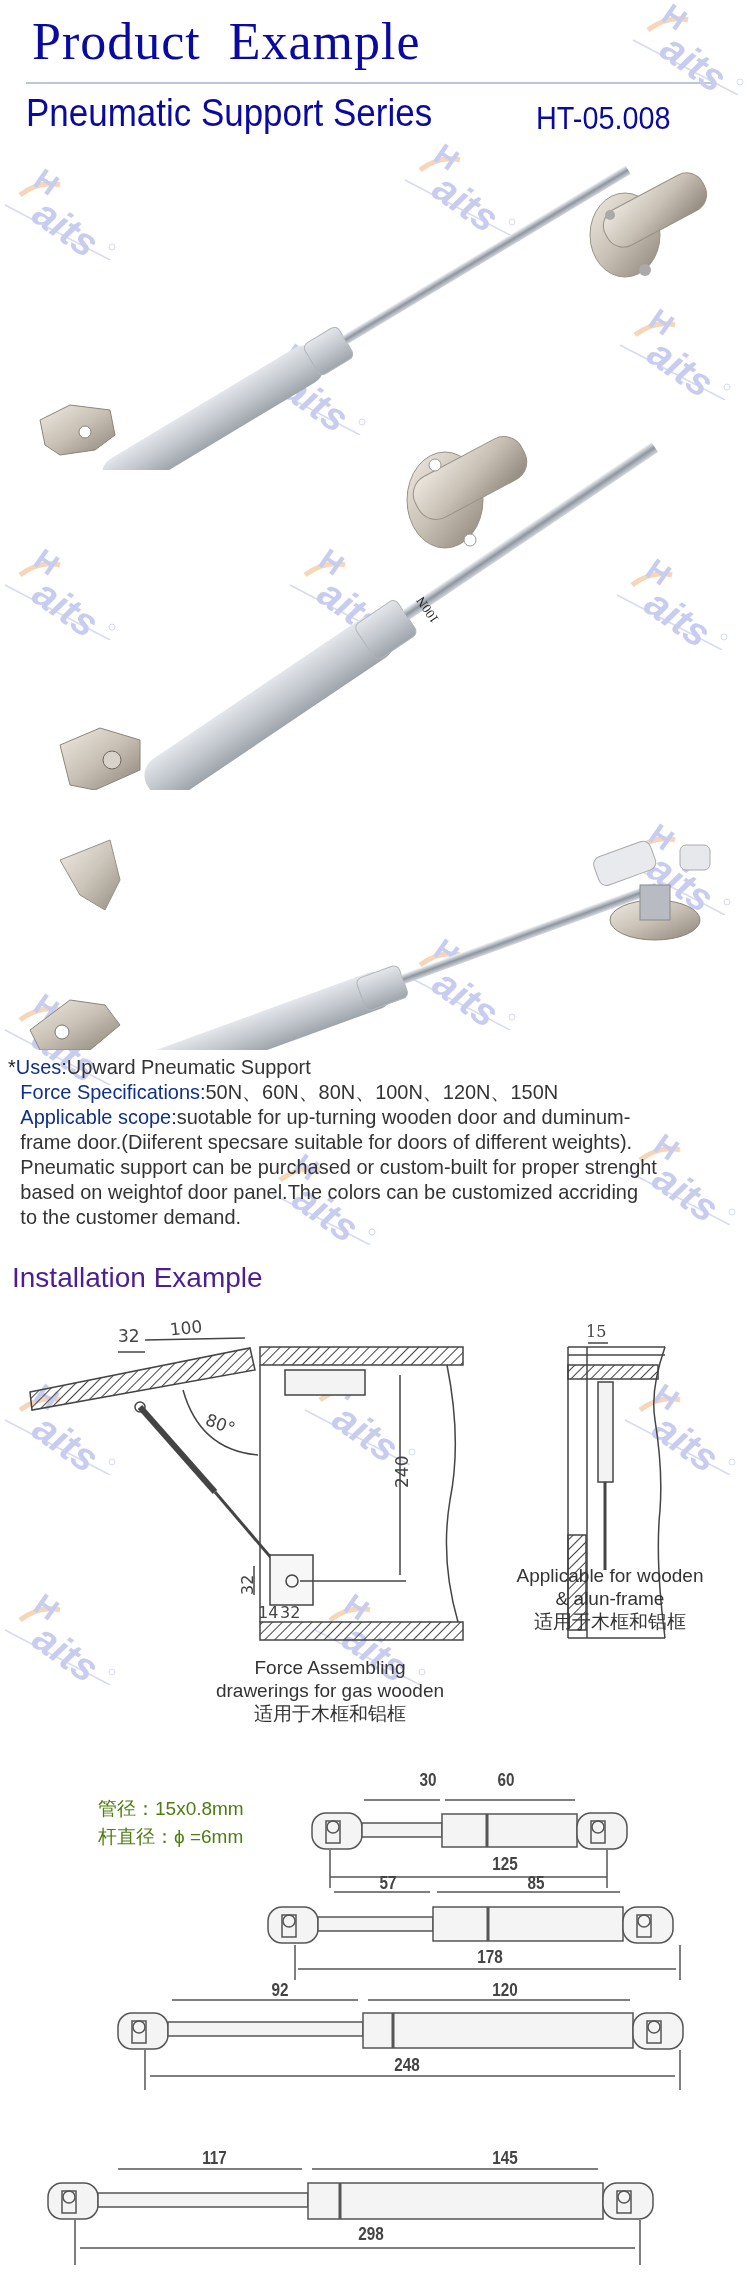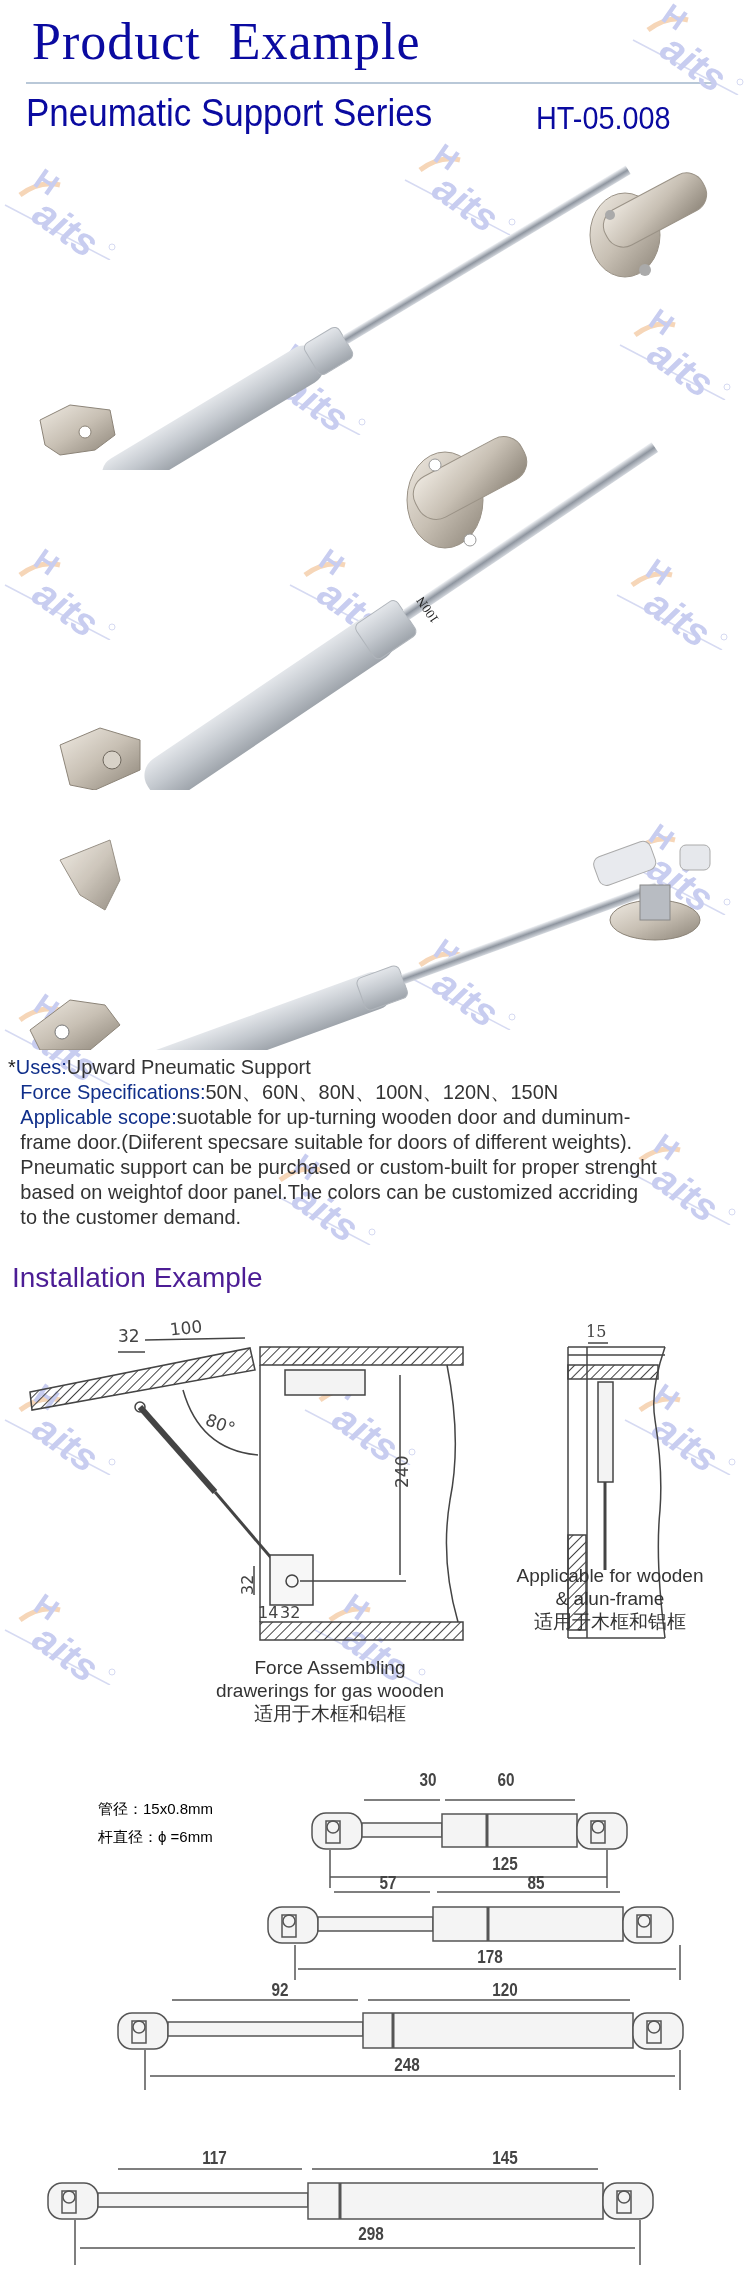--- a/index.html
+++ b/index.html
@@ -18,21 +18,21 @@
   .desc { left:8px; top:1054px; width:740px; font-size:21px; line-height:25px; color:#333; transform:scaleX(0.95); transform-origin:left top; }
   .desc .line { white-space:nowrap; }
   .desc .ind { padding-left:13px; }
   .desc .lbl { color:#102f8a; }
   .star { color:#222; }
 
   .inst-title { left:12px; top:1262px; font-size:28px; color:#4c1d95; }
 
   .caption { position:absolute; text-align:center; font-size:19px; line-height:23px; color:#333; }
 
-  .spec { left:98px; top:1795px; font-size:15px; line-height:28px; color:#000000; }
+  .spec { left:98px; top:1795px; font-size:19px; line-height:28px; color:#4d7c0f; }
   .dimlbl { position:absolute; font-size:18px; color:#444; font-weight:bold; transform:scaleX(0.85); }
 </style>
 </head>
 <body>
 
 <div class="abs title">Product  Example</div>
 <div class="abs rule"></div>
 <div class="abs subtitle">Pneumatic Support Series</div>
 <div class="abs model">HT-05.008</div>
 

